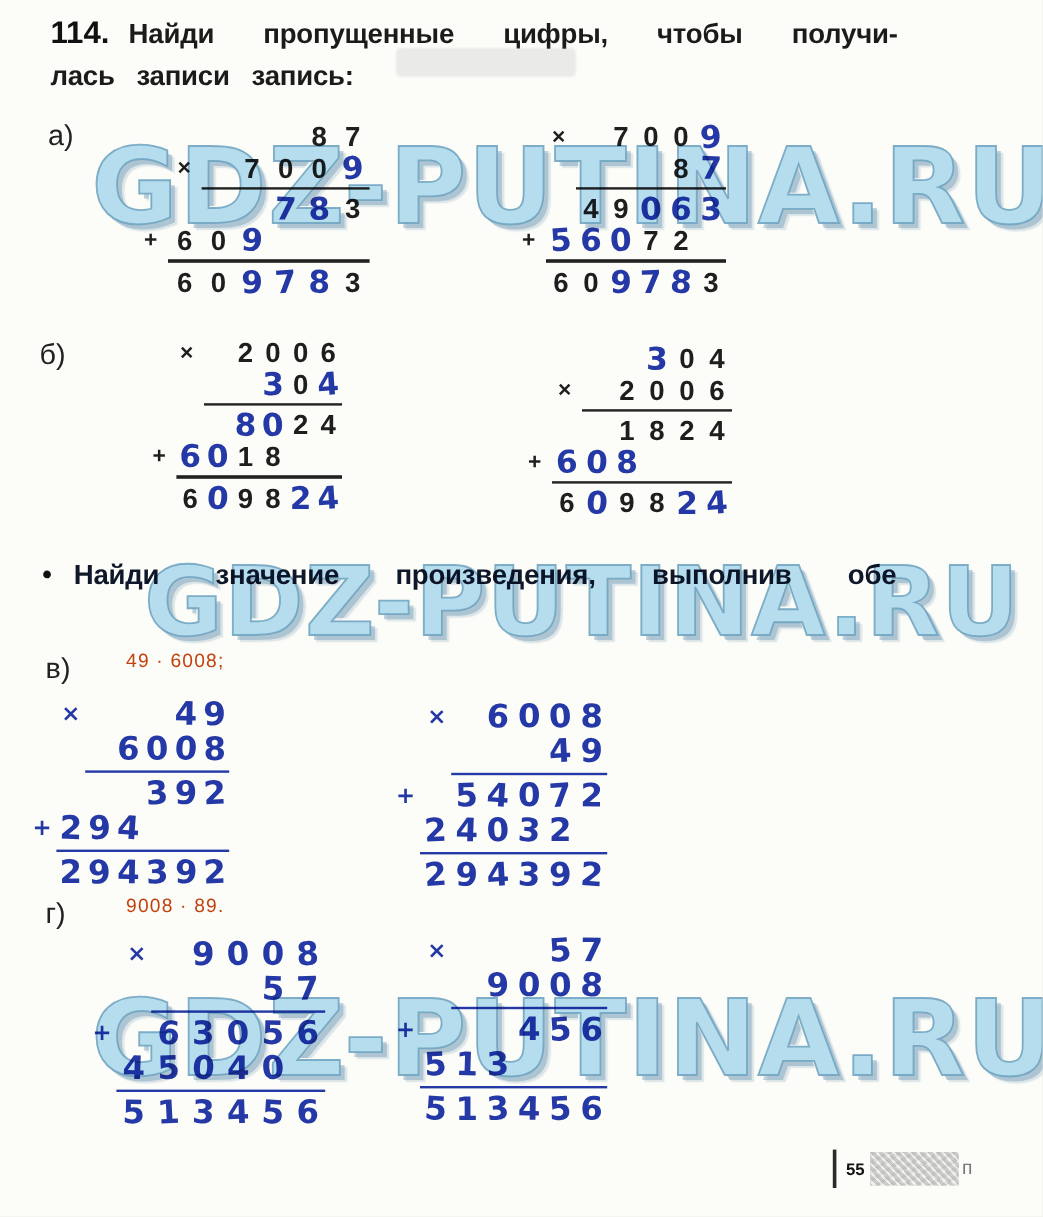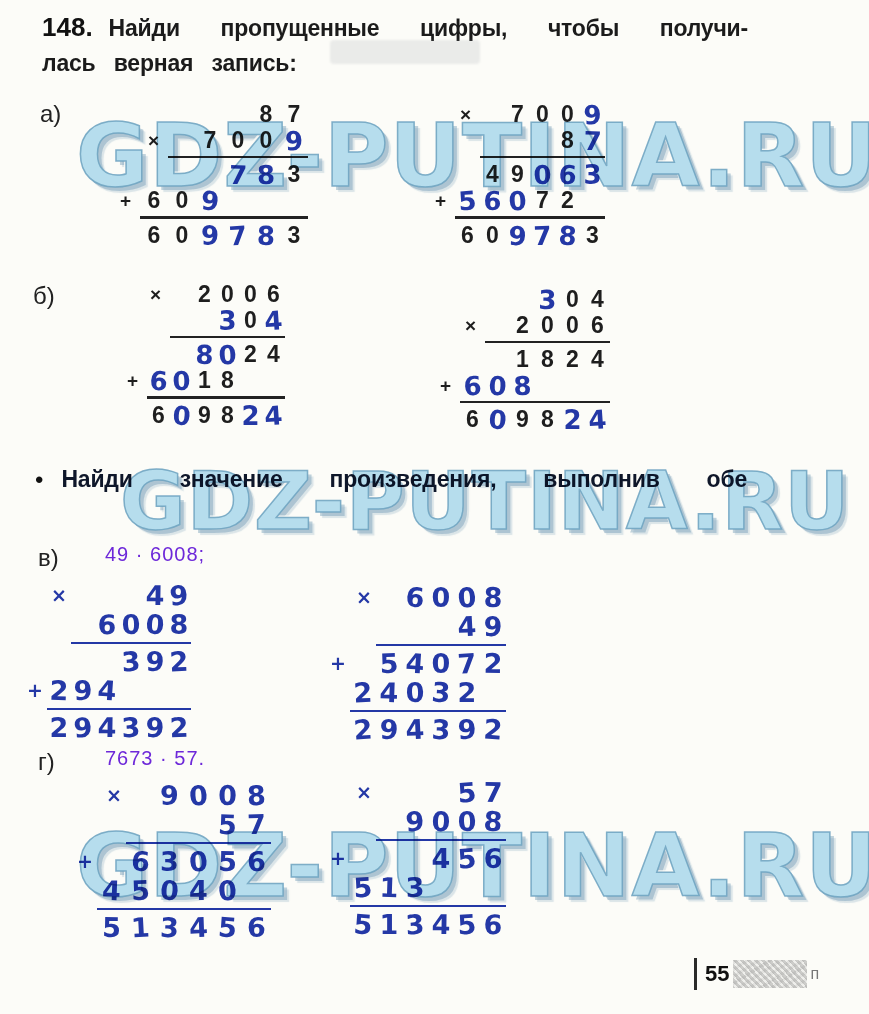--- a/index.html
+++ b/index.html
@@ -15,21 +15,21 @@
   .ink-h{color:#2438a6;font-family:"DejaVu Sans",sans-serif;font-weight:700;}
   
   .hdr{position:absolute;left:42px;top:12px;width:706px;}
   .hdr-line1{display:flex;align-items:baseline;}
   .hdr-num{font-weight:700;font-size:26px;color:#111;letter-spacing:0;margin-right:16px;white-space:nowrap;}
   .hdr-text1{flex:1;font-weight:700;font-size:23px;color:#1b1b1b;text-align:justify;text-align-last:justify;letter-spacing:-0.2px;}
   .hdr-text2{font-weight:700;font-size:23px;color:#1b1b1b;margin-top:7px;word-spacing:12px;letter-spacing:-0.2px;}
   .smudge{position:absolute;left:330px;top:40px;width:150px;height:24px;background:#9aa0a8;opacity:.18;border-radius:4px;filter:blur(1px);}
   
   .plabel{position:absolute;font-size:24px;color:#222;font-weight:400;font-family:"Liberation Sans",sans-serif;}
-  .pexpr{position:absolute;font-size:20px;color:#6d28d9;font-weight:400;letter-spacing:1px;}
+  .pexpr{position:absolute;font-size:16px;color:#c2410c;font-weight:400;letter-spacing:1px;}
   
   .bullet{position:absolute;left:35px;top:466px;width:712px;}
   .bullet-row{display:flex;}
   .bullet-marker{font-size:24px;color:#111;margin-right:18px;line-height:1.2;}
   .bullet-text1{flex:1;font-weight:700;font-size:23px;color:#0f172a;text-align:justify;text-align-last:justify;letter-spacing:-0.2px;line-height:1.2;}
   .bullet-text2{font-weight:700;font-size:23px;color:#1b1b1b;margin:10px 0 0 43px;word-spacing:16px;letter-spacing:-0.2px;}
   
   .prob{position:absolute;}
   .mrow{position:relative;}
   .dcell{position:absolute;top:0;text-align:center;line-height:1.05;}
@@ -49,50 +49,50 @@
     mix-blend-mode:multiply;
     pointer-events:none;
     white-space:nowrap;
     line-height:1;
     z-index:5;
   }
   
   .footer-label{position:absolute;left:35px;top:964px;font-size:21px;color:#3c3c3c;letter-spacing:0.2px;}
   .page-badge{position:absolute;left:694px;top:956px;height:36px;display:flex;align-items:center;}
   .badge-bar{width:3px;height:32px;background:#2a2a2a;margin-right:8px;}
-  .badge-num{font-weight:700;font-size:22px;color:#111;}
+  .badge-num{font-weight:700;font-size:14px;color:#111;}
   .badge-noise{
     width:74px;height:28px;margin-left:4px;
     background:
       repeating-linear-gradient(47deg, rgba(120,120,120,.45) 0 2px, rgba(200,200,200,.25) 2px 4px, rgba(90,90,90,.4) 4px 5px),
       repeating-linear-gradient(-33deg, rgba(150,150,150,.3) 0 3px, rgba(220,220,220,.2) 3px 6px);
     opacity:.75;
   }
   .badge-mark{font-size:16px;color:#777;margin-left:3px;}
 </style>
 </head>
 <body>
 
 <div class="page">
 
   <div class="hdr">
     <div class="hdr-line1">
-      <span class="hdr-num">148.</span>
+      <span class="hdr-num">114.</span>
       <span class="hdr-text1">Найди пропущенные цифры, чтобы получи-</span>
     </div>
-    <div class="hdr-text2">лась верная запись:</div>
+    <div class="hdr-text2">лась записи запись:</div>
   </div>
   <div class="smudge"></div>
 
   <div class="plabel" style="left:40px;top:100px;">а)</div>
   <div class="plabel" style="left:33px;top:282px;">б)</div>
   <div class="plabel" style="left:38px;top:544px;">в)</div>
   <div class="pexpr" style="left:105px;top:543px;">49 · 6008;</div>
   <div class="plabel" style="left:38px;top:748px;">г)</div>
-  <div class="pexpr" style="left:105px;top:747px;">7673 · 57.</div>
+  <div class="pexpr" style="left:105px;top:747px;">9008 · 89.</div>
 
   <div class="bullet">
     <div class="bullet-row">
       <span class="bullet-marker">•</span>
       <span class="bullet-text1">Найди значение произведения, выполнив обе</span>
     </div>
   </div>
 
   <div class="prob" style="left: 140px; top: 102px; width: 198px;">
       <div class="mrow" style="height: 26px;">

